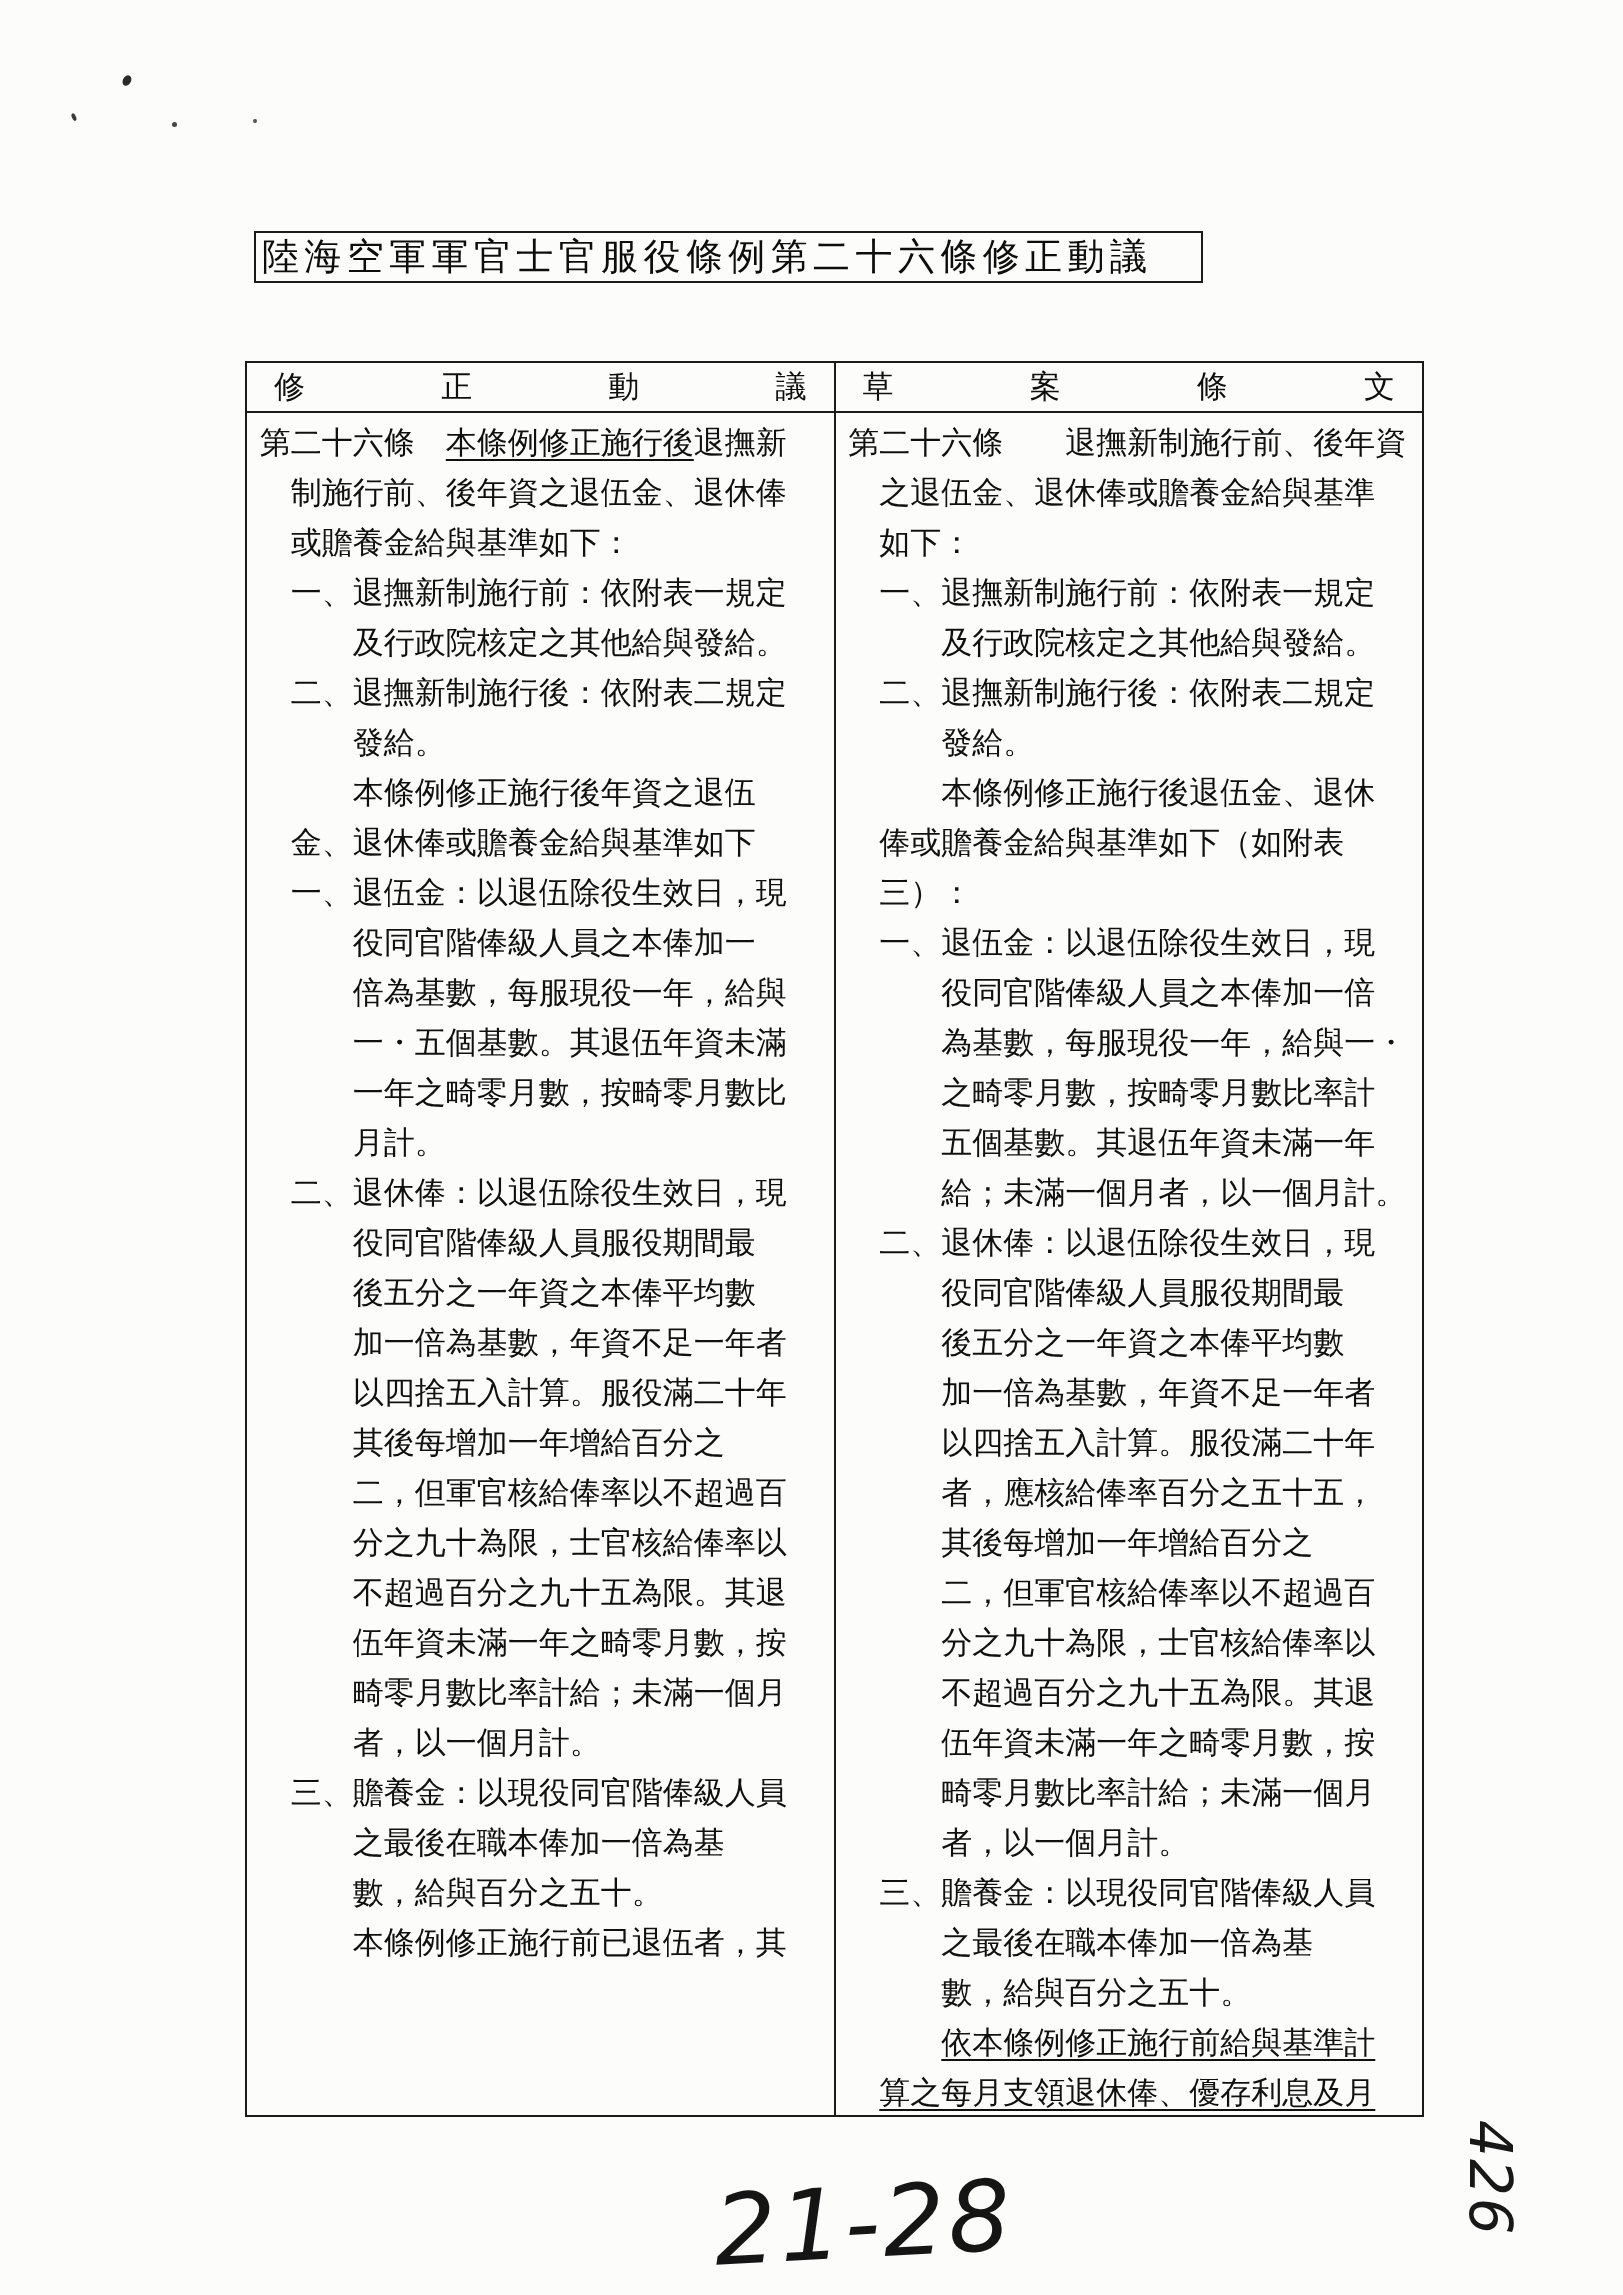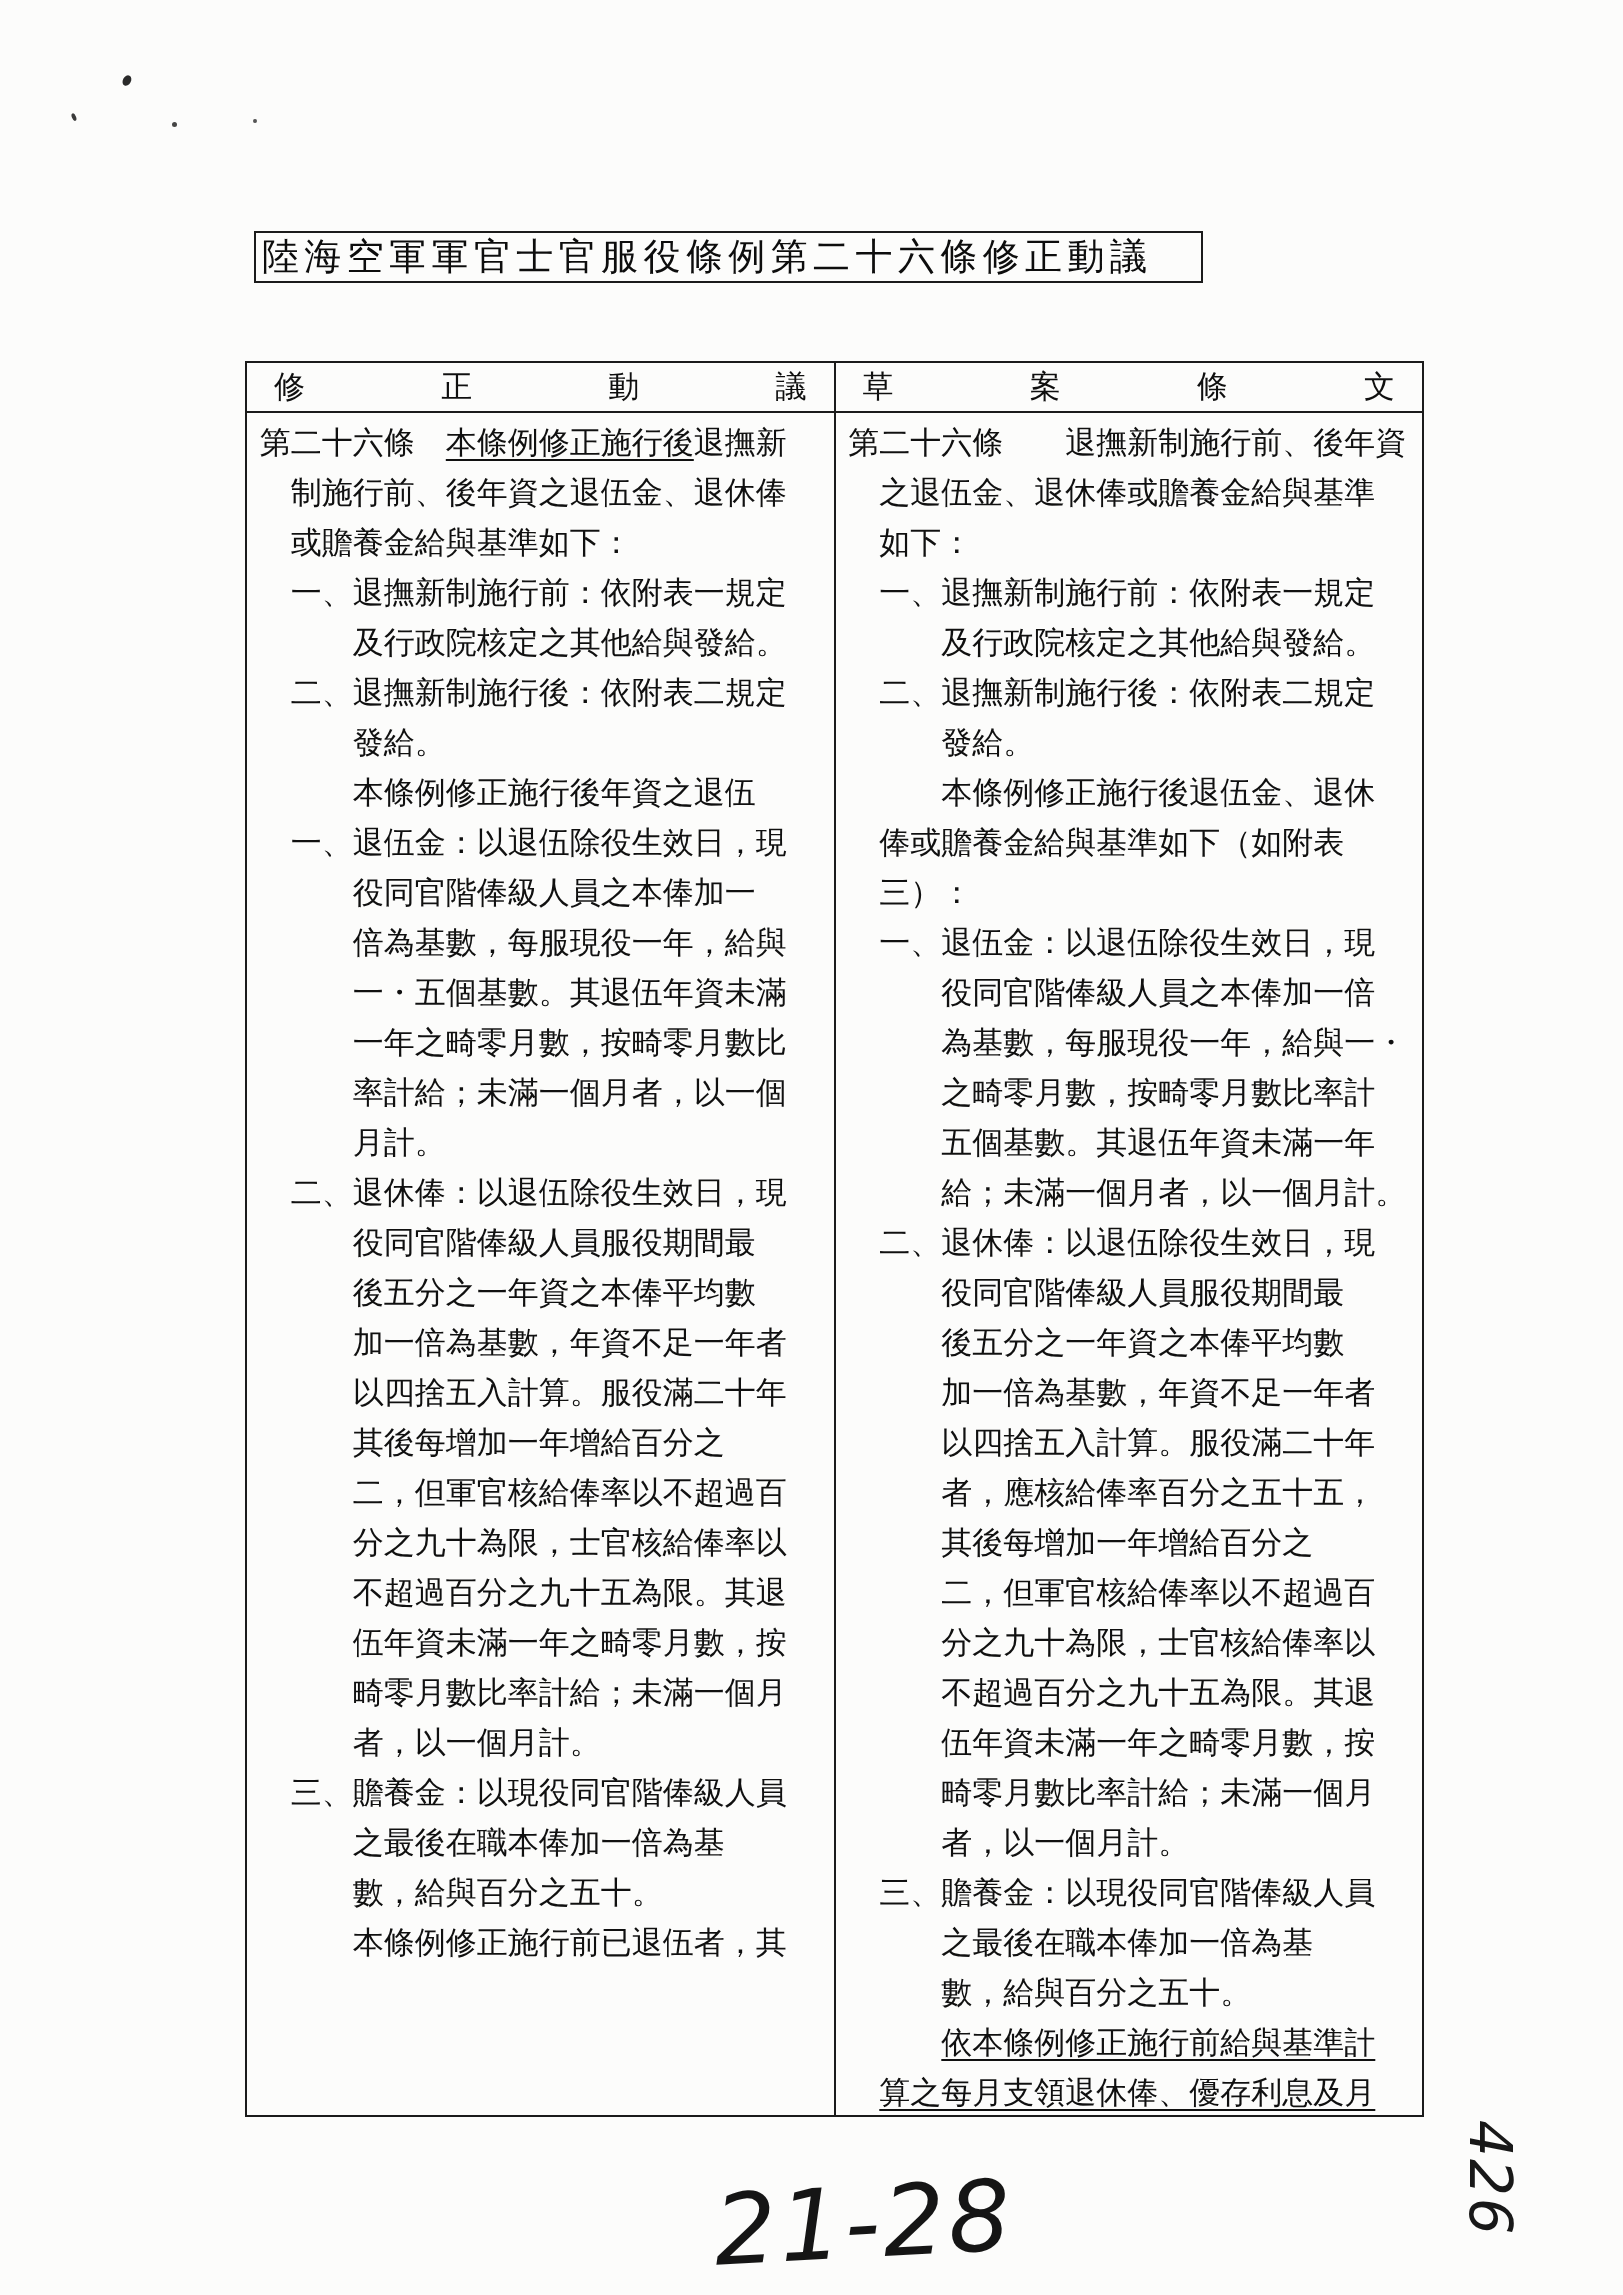--- a/index.html
+++ b/index.html
@@ -101,26 +101,26 @@
   <div class="body-row">
     <div class="col-body first">
         <div class="line"><span>第二十六條　</span><span class="u">本條例修正施行後</span><span>退撫新</span></div>
         <div class="line"><span>　制施行前、後年資之退伍金、退休俸</span></div>
         <div class="line"><span>　或贍養金給與基準如下：</span></div>
         <div class="line"><span>　一、退撫新制施行前：依附表一規定</span></div>
         <div class="line"><span>　　　及行政院核定之其他給與發給。</span></div>
         <div class="line"><span>　二、退撫新制施行後：依附表二規定</span></div>
         <div class="line"><span>　　　發給。</span></div>
         <div class="line"><span>　　　本條例修正施行後年資之退伍</span></div>
+        <div class="line"><span>　金、退休俸或贍養金給與基準如下</span></div>
         <div class="line"><span>　一、退伍金：以退伍除役生效日，現</span></div>
         <div class="line"><span>　　　役同官階俸級人員之本俸加一</span></div>
         <div class="line"><span>　　　倍為基數，每服現役一年，給與</span></div>
         <div class="line"><span>　　　一・五個基數。其退伍年資未滿</span></div>
         <div class="line"><span>　　　一年之畸零月數，按畸零月數比</span></div>
-        <div class="line"><span>　　　率計給；未滿一個月者，以一個</span></div>
         <div class="line"><span>　　　月計。</span></div>
         <div class="line"><span>　二、退休俸：以退伍除役生效日，現</span></div>
         <div class="line"><span>　　　役同官階俸級人員服役期間最</span></div>
         <div class="line"><span>　　　後五分之一年資之本俸平均數</span></div>
         <div class="line"><span>　　　加一倍為基數，年資不足一年者</span></div>
         <div class="line"><span>　　　以四捨五入計算。服役滿二十年</span></div>
         <div class="line"><span>　　　其後每增加一年增給百分之</span></div>
         <div class="line"><span>　　　二，但軍官核給俸率以不超過百</span></div>
         <div class="line"><span>　　　分之九十為限，士官核給俸率以</span></div>
         <div class="line"><span>　　　不超過百分之九十五為限。其退</span></div>

